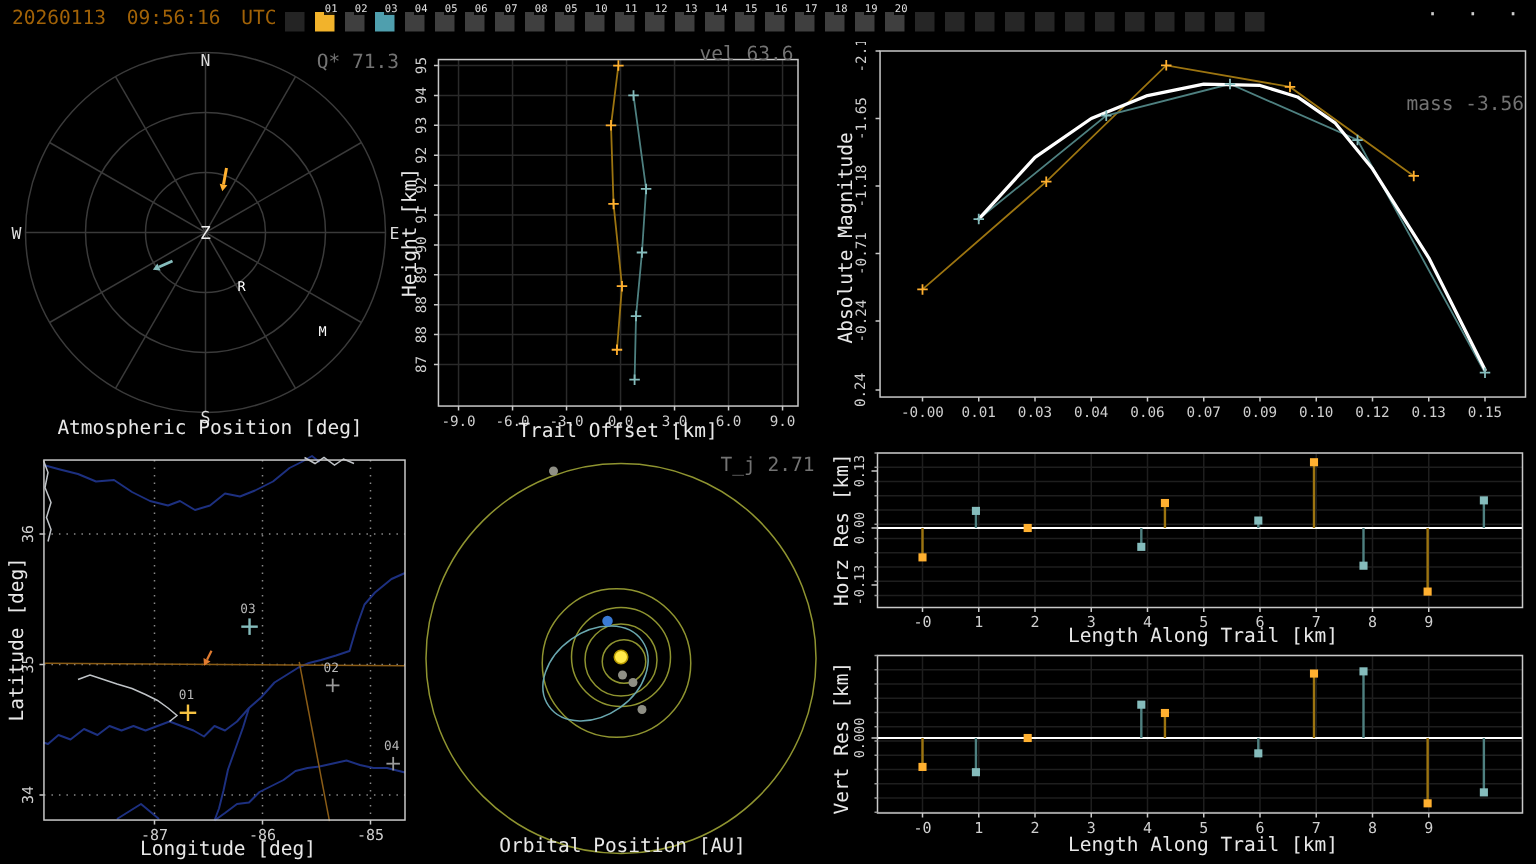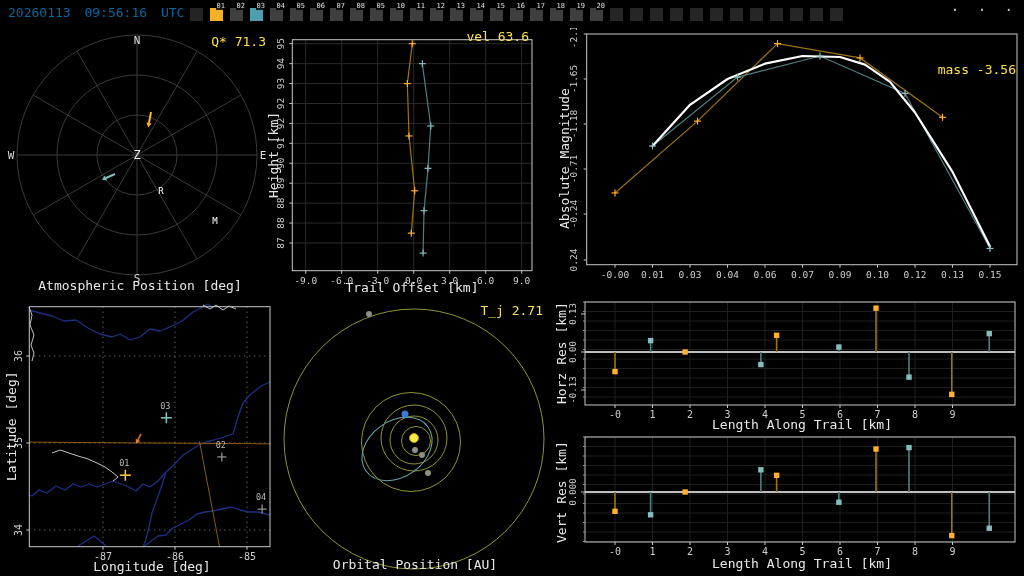--- a/index.html
+++ b/index.html
@@ -1,33 +1,33 @@
 <!DOCTYPE html>
 <html><head>
 <meta charset="utf-8">
 <style>
   html,body{margin:0;padding:0;background:#000;}
   #app{position:relative;width:1024px;height:576px;background:#000;color:#e8e8e8;
        font-family:"DejaVu Sans Mono","Liberation Mono",monospace;overflow:hidden;}
   svg text{font-family:"DejaVu Sans Mono","Liberation Mono",monospace;}
   
   .topbar{position:absolute;left:0;top:0;width:1024px;height:28px;background:#000;}
-  .clock{position:absolute;left:8px;top:5px;font-size:13px;word-spacing:6px;color:#0369a1;white-space:pre;}
+  .clock{position:absolute;left:8px;top:5px;font-size:13px;word-spacing:6px;color:#a16207;white-space:pre;}
   .tabs{position:absolute;left:190px;top:8px;display:flex;gap:7px;}
   .sq{width:13px;height:13px;background:#3f3f3f;position:relative;flex:0 0 auto;cursor:pointer;}
   .sq.blank{background:#242424;}
   .sq.trail{background:#262626;}
   .sq.orange{background:#f2b32b;}
   .sq.teal{background:#4f9fae;}
   .sq .n{position:absolute;right:-3px;top:-6px;font-size:7px;line-height:8px;color:#e0e0e0;
          background:rgba(0,0,0,.85);padding:0 1px;letter-spacing:0;}
   .menu{position:absolute;right:6px;top:2px;font-size:14px;letter-spacing:5px;color:#cccccc;cursor:pointer;}
   
   .panel{position:absolute;}
-  .stat{position:absolute;font-size:13px;color:#fde047;white-space:pre;z-index:3;}
+  .stat{position:absolute;font-size:13px;color:#737373;white-space:pre;z-index:3;}
   .caption{position:absolute;left:0;bottom:1px;width:100%;text-align:center;font-size:13px;color:#e8e8e8;z-index:3;}
   .ylabel{position:absolute;font-size:13px;color:#e8e8e8;transform:rotate(-90deg);
           transform-origin:left top;white-space:nowrap;z-index:3;}
 </style>
 </head>
 <body>
 
 <div id="app">
 
   <header class="topbar">

